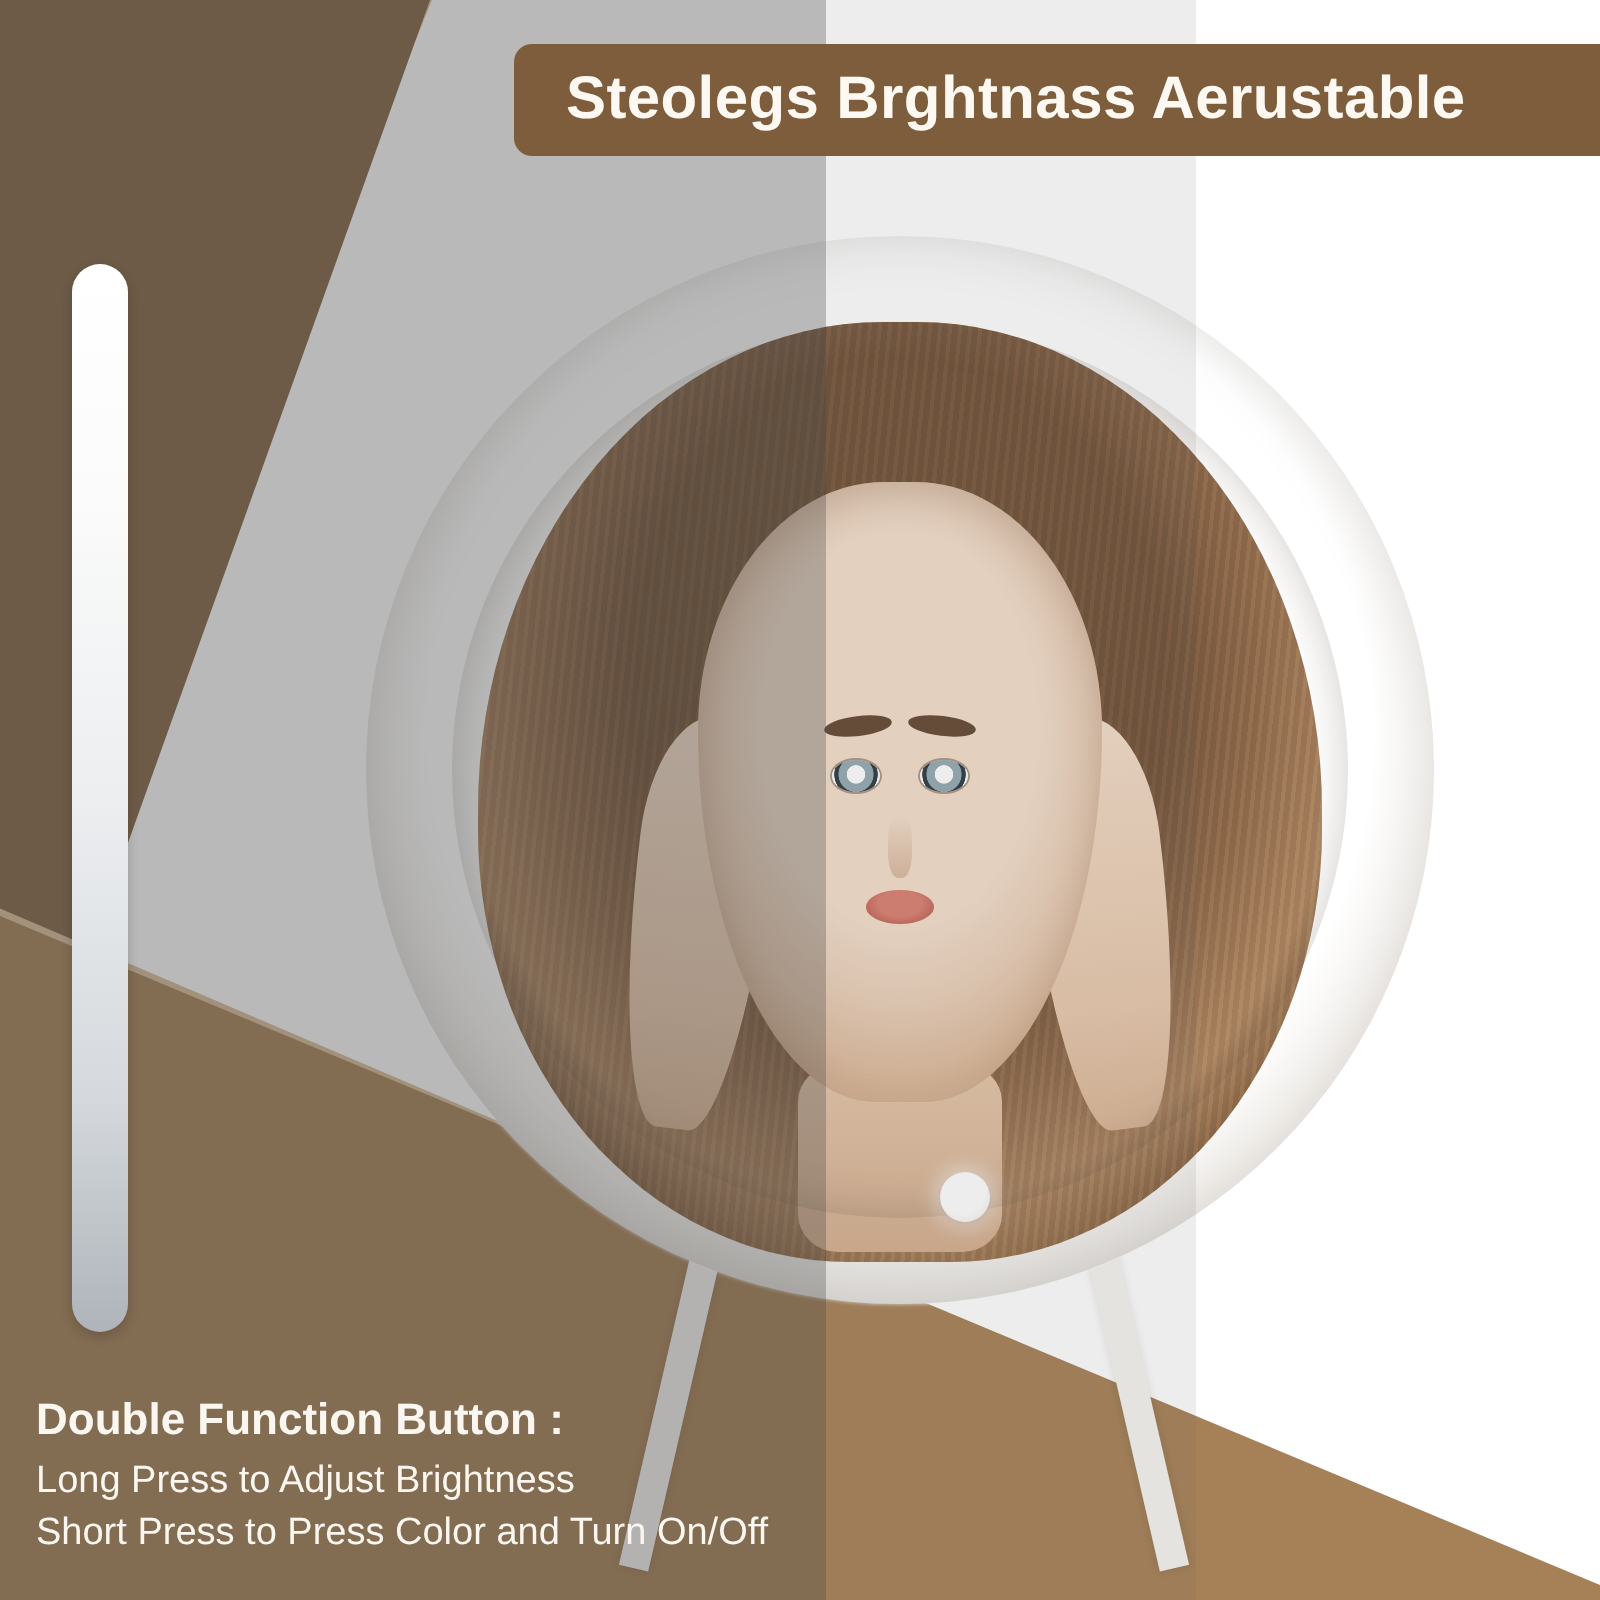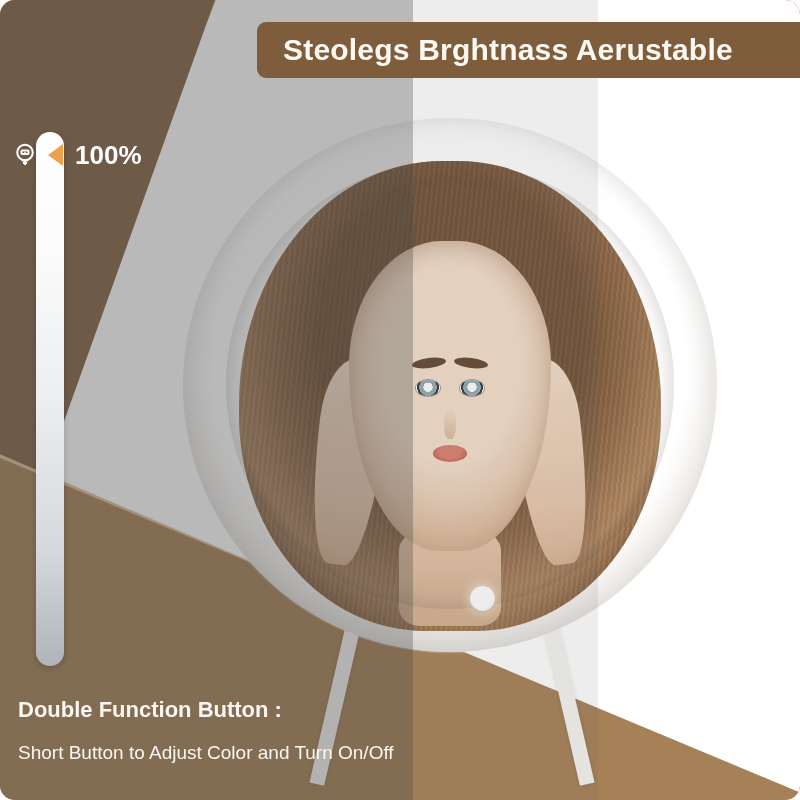--- a/index.html
+++ b/index.html
@@ -1,17 +1,17 @@
 <!DOCTYPE html>
 <html><head>
 <meta charset="utf-8">
 <style>
   html,body{margin:0;padding:0;background:#fff;}
   body{font-family:"Liberation Sans",sans-serif;}
-  #stage{position:relative;width:800px;height:800px;overflow:hidden;background:#b91c1c;border-radius:15px;}
+  #stage{position:relative;width:800px;height:800px;overflow:hidden;background:#b91c1c;}
 
   
   .bg-white{position:absolute;inset:0;background:#ffffff;}
 
   
   .wedge-top-stripe{
     position:absolute;left:-40px;top:-10px;width:420px;height:720px;
     background:#d8bb94;
     clip-path:polygon(0 0, 260px 0, 0 640px);
     transform:rotate(0deg);
@@ -143,21 +143,21 @@
   .tri{width:0;height:0;border-top:11px solid transparent;border-bottom:11px solid transparent;
        border-right:15px solid #f0a04b;margin-left:8px;}
   .pct{color:#ffffff;font-size:26px;font-weight:bold;margin-left:12px;white-space:nowrap;}
   .mark.m100{left:10px;top:136px;}
   .mark.m50{left:10px;top:382px;}
   .mark.m10{left:10px;top:632px;}
   .m50 .pct{color:#f7f1e8;} .m10 .pct{color:#fbf7f1;}
 
   
   .caption{position:absolute;left:18px;top:697px;color:#fbf6ef;}
-  .cap-title{font-size:22px;font-weight:bold;margin-bottom:19px;}
+  .cap-title{font-size:22px;font-weight:bold;margin-bottom:7px;}
   .cap-line{font-size:19px;margin-top:4px;}
 </style>
 </head>
 <body>
 
 <div id="stage">
 
   <div class="bg-white"></div>
   <div class="wedge-top-stripe"></div>
   <div class="wedge-top"></div>
@@ -196,30 +196,22 @@
   <div class="zone zone-dark"></div>
   <div class="zone zone-mid"></div>
   <div class="zone zone-bright"></div>
 
   <div class="title-banner">
     <span>Steolegs Brghtnass Aerustable</span>
   </div>
 
   <div class="slider"></div>
 
-  <div class="mark m100">
-    <svg class="bulb" viewBox="0 0 24 24" fill="none" stroke="#ffffff" stroke-width="1.6">
-      <circle cx="12" cy="10" r="6.2"></circle>
-      <path d="M9.2 8.2v3.2M14.8 8.2v3.2M9.2 8.4h5.6M9.2 11.2h5.6M12 9.8v1.2"></path>
-      <path d="M9.6 16.4h4.8M10.4 18.4h3.2M12 16.4v3.6"></path>
-    </svg>
-    <div class="tri"></div>
-    <div class="pct">100%</div>
-  </div>
 
 
 
   <div class="caption">
     <div class="cap-title">Double Function Button :</div>
-    <div class="cap-line">Short Button to Adjust Color and Turn On/Off</div>
+    <div class="cap-line">Long Press to Adjust Brightness</div>
+    <div class="cap-line">Short Press to Press Color and Turn On/Off</div>
   </div>
 
 </div>
 
 </body></html>

